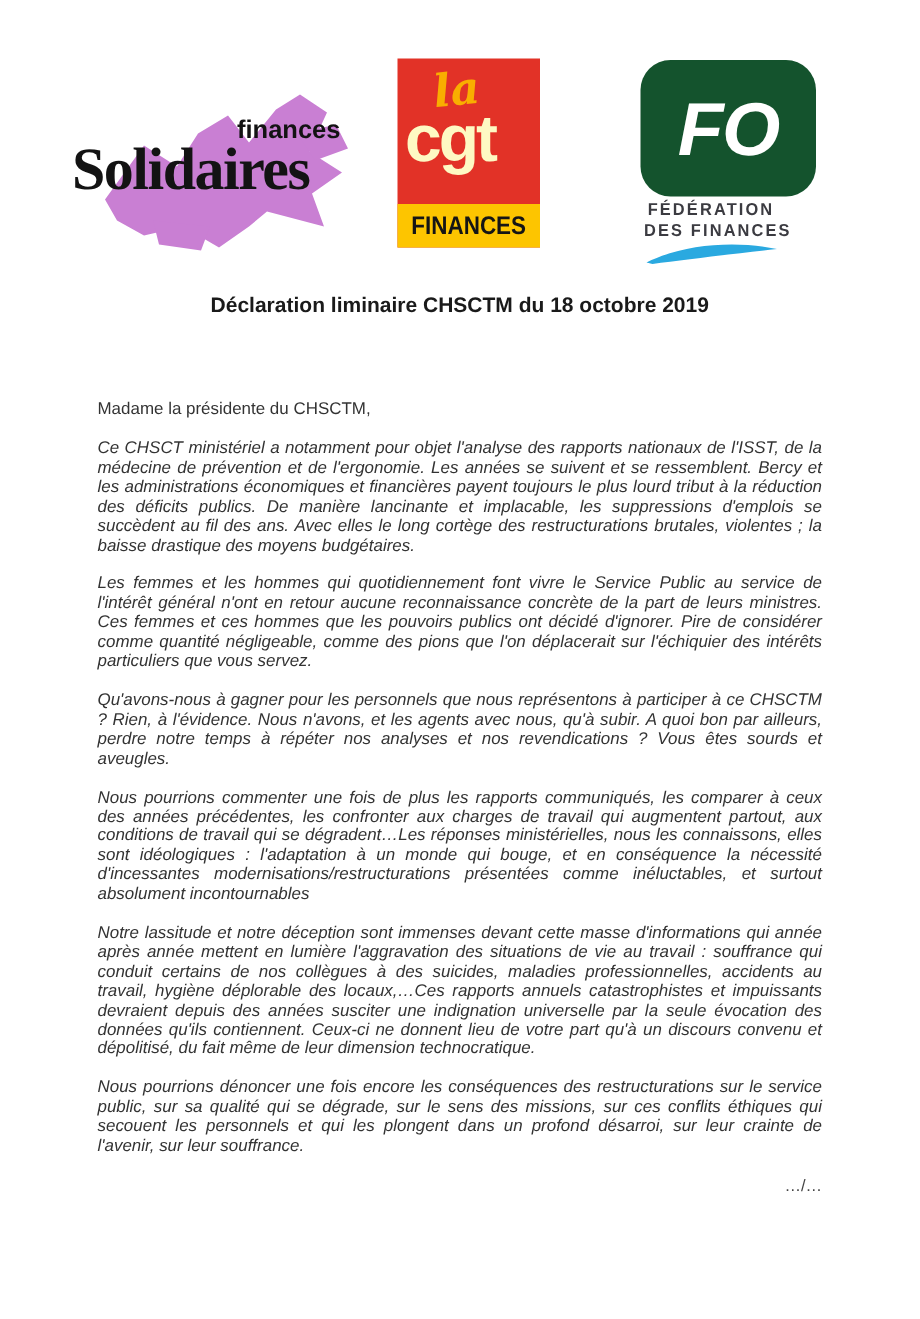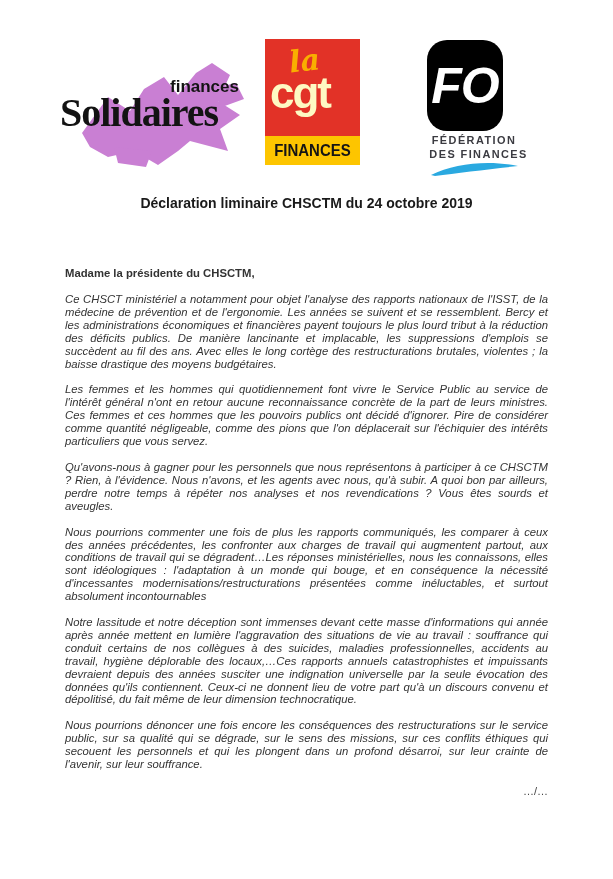--- a/index.html
+++ b/index.html
@@ -2,21 +2,21 @@
 <html><head>
 <meta charset="utf-8">
 <style>
   html,body { margin:0; padding:0; background:#ffffff; }
   .page {
     position:relative; width:613px; height:879px; background:#ffffff;
     font-family:"Liberation Sans", sans-serif; overflow:hidden; color:#333;
   }
 
   
-  .logo-solidaires { position:absolute; left:60px; top:55px; width:192px; height:120px;text-align:right; }
+  .logo-solidaires { position:absolute; left:48px; top:55px; width:192px; height:120px;text-align:right; }
   .solidaires-svg  { position:absolute; left:0; top:0; }
   .solidaires-word {
     position:absolute; left:0px; top:34px; font-family:"Liberation Serif", serif;
     font-weight:bold; font-size:40px; color:#131313; letter-spacing:-1px; white-space:nowrap;
   }
   .solidaires-fin  {
     position:absolute; left:110px; top:22px; font-weight:bold; font-size:17px; color:#131313;
   }
 
   .logo-cgt { position:absolute; left:265px; top:39px; width:95px; height:126px; background:#e23227; }
@@ -29,36 +29,36 @@
     color:#fef9c3; letter-spacing:-2px; line-height:1;
   }
   .cgt-band {
     position:absolute; left:0; bottom:0; width:100%; height:29px; background:#fdc500;
     display:flex; align-items:center; justify-content:center;
   }
   .cgt-band span { font-weight:bold; font-size:17px; color:#151515; transform:scaleX(0.88); white-space:nowrap; }
 
   .logo-fo { position:absolute; left:427px; top:40px; width:94px; height:134px; }
   .fo-square {
-    position:absolute; left:0; top:0; width:76px; height:91px; background:#000000;
+    position:absolute; left:0; top:0; width:117px; height:91px; background:#14532d;
     border-radius:20px; display:flex; align-items:center; justify-content:center;
   }
   .fo-word { font-style:italic; font-weight:bold; font-size:50px; color:#ffffff; letter-spacing:-1px; }
   .fo-line1, .fo-line2 {
     position:absolute; left:0; width:100%; text-align:center; font-weight:bold;
     font-size:11.5px; letter-spacing:1.5px; color:#3b3b41; transform:scaleX(0.95); white-space:nowrap;
   }
   .fo-line1 { top:94px; }
   .fo-line2 { top:108px; }
   .fo-swoosh { position:absolute; left:0; top:122px; }
 
   
   .content { position:absolute; left:65px; top:195px; width:483px; }
   .doc-title { margin:0; text-align:center; font-size:14px; font-weight:bold; color:#1a1a1a; }
-  .salutation { margin:56px 0 0 0; font-size:11.3px; line-height:13px;font-weight:bold; }
+  .salutation { margin:56px 0 0 0; font-size:11.3px; line-height:13px; }
   .para { margin:13px 0 0 0; font-size:11.3px; line-height:12.9px; text-align:justify;font-style:italic; }
   .cont-mark { margin:14px 0 0 0; text-align:right; font-size:11px; color:#444; }
 </style>
 </head>
 <body>
 
 <div class="page">
 
   <div>
 
@@ -87,21 +87,21 @@
       <span class="fo-line1">FÉDÉRATION</span>
       <span class="fo-line2">DES FINANCES</span>
       <svg class="fo-swoosh" width="94" height="15" viewBox="0 0 94 15">
         <path fill="#2aa9e0" d="M4,13 C28,1 62,-2 91,4 C64,7 30,11 8,14 Z"></path>
       </svg>
     </div>
 
   </div>
 
   <div class="content">
-    <h1 class="doc-title">Déclaration liminaire CHSCTM du 24 octobre 2019</h1>
+    <h1 class="doc-title">Déclaration liminaire CHSCTM du 18 octobre 2019</h1>
 
     <p class="salutation">Madame la présidente du CHSCTM,</p>
 
     <p class="para">Ce CHSCT ministériel a notamment pour objet l'analyse des rapports nationaux de l'ISST, de la médecine de prévention et de l'ergonomie. Les années se suivent et se ressemblent. Bercy et les administrations économiques et financières payent toujours le plus lourd tribut à la réduction des déficits publics. De manière lancinante et implacable, les suppressions d'emplois se succèdent au fil des ans. Avec elles le long cortège des restructurations brutales, violentes ; la baisse drastique des moyens budgétaires.</p>
     <p class="para">Les femmes et les hommes qui quotidiennement font vivre le Service Public au service de l'intérêt général n'ont en retour aucune reconnaissance concrète de la part de leurs ministres. Ces femmes et ces hommes que les pouvoirs publics ont décidé d'ignorer. Pire de considérer comme quantité négligeable, comme des pions que l'on déplacerait sur l'échiquier des intérêts particuliers que vous servez.</p>
     <p class="para">Qu'avons-nous à gagner pour les personnels que nous représentons à participer à ce CHSCTM ? Rien, à l'évidence. Nous n'avons, et les agents avec nous, qu'à subir. A quoi bon par ailleurs, perdre notre temps à répéter nos analyses et nos revendications ? Vous êtes sourds et aveugles.</p>
     <p class="para">Nous pourrions commenter une fois de plus les rapports communiqués, les comparer à ceux des années précédentes, les confronter aux charges de travail qui augmentent partout, aux conditions de travail qui se dégradent…Les réponses ministérielles, nous les connaissons, elles sont idéologiques : l'adaptation à un monde qui bouge, et en conséquence la nécessité d'incessantes modernisations/restructurations présentées comme inéluctables, et surtout absolument incontournables</p>
     <p class="para">Notre lassitude et notre déception sont immenses devant cette masse d'informations qui année après année mettent en lumière l'aggravation des situations de vie au travail : souffrance qui conduit certains de nos collègues à des suicides, maladies professionnelles, accidents au travail, hygiène déplorable des locaux,…Ces rapports annuels catastrophistes et impuissants devraient depuis des années susciter une indignation universelle par la seule évocation des données qu'ils contiennent. Ceux-ci ne donnent lieu de votre part qu'à un discours convenu et dépolitisé, du fait même de leur dimension technocratique.</p>
     <p class="para">Nous pourrions dénoncer une fois encore les conséquences des restructurations sur le service public, sur sa qualité qui se dégrade, sur le sens des missions, sur ces conflits éthiques qui secouent les personnels et qui les plongent dans un profond désarroi, sur leur crainte de l'avenir, sur leur souffrance.</p>
 

